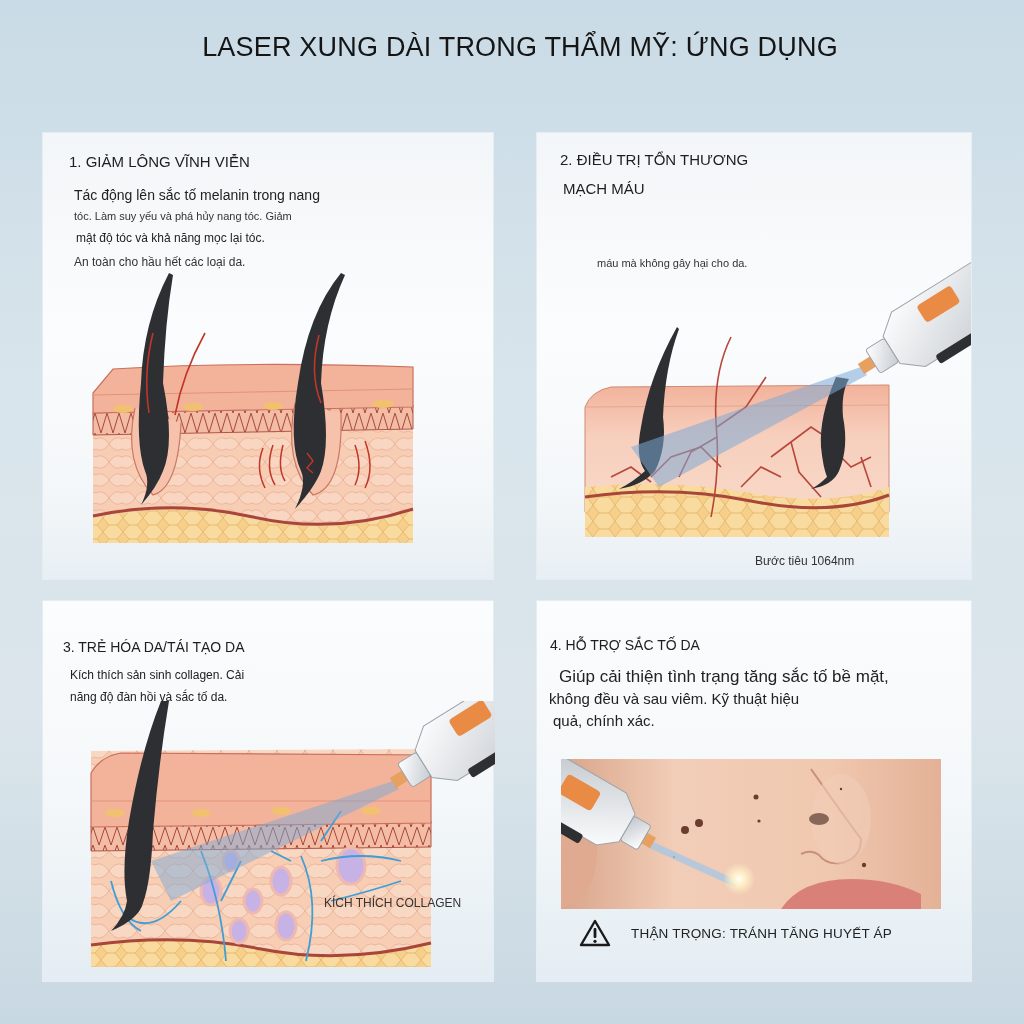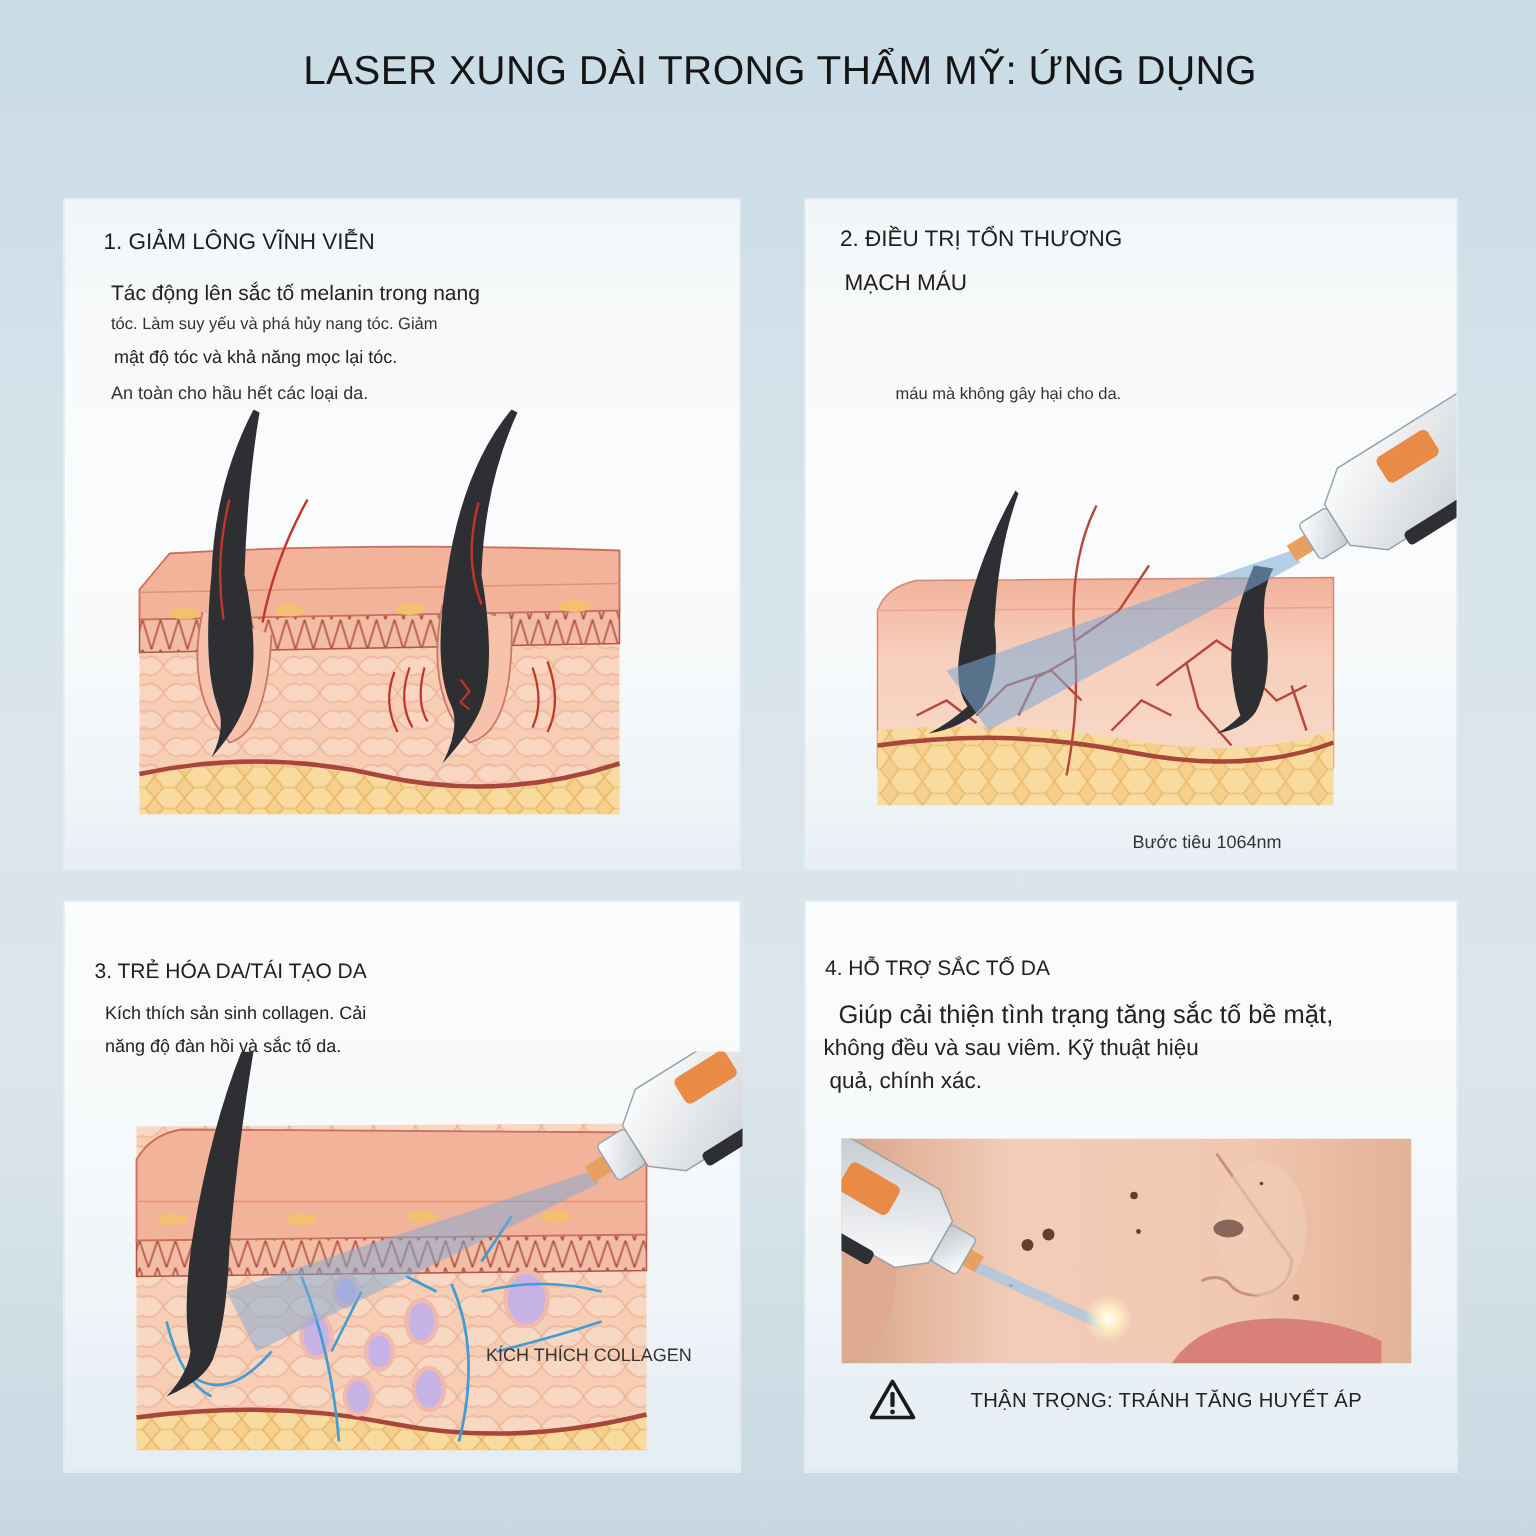--- a/index.html
+++ b/index.html
@@ -27,21 +27,21 @@
 
   .txt { position: absolute; white-space: nowrap; color: #222; }
   .h { font-size: 15px; color: #1e1e1e; }
   .b15 { font-size: 14px; }
   .b16 { font-size: 12px; }
   .s11 { font-size: 11px; color: #333; }
   .s12 { font-size: 12px; color: #333; }
 
   svg { position: absolute; display: block; }
 
-  .warn-row { position: absolute; left: 42px; top: 318px; display: flex; align-items: center; gap: 36px; }
+  .warn-row { position: absolute; left: 42px; top: 318px; display: flex; align-items: center; gap: 20px; }
   .warn-label { font-size: 13.5px; color: #222; letter-spacing: 0.2px; }
 </style>
 </head>
 <body>
 
 <div class="title">LASER XUNG DÀI TRONG THẨM MỸ: ỨNG DỤNG</div>
 
 <section id="p1" class="panel">
   <div class="txt h" style="left:26px;top:20px;">1. GIẢM LÔNG VĨNH VIỄN</div>
   <div class="txt b15" style="left:31px;top:54px;">Tác động lên sắc tố melanin trong nang</div>

